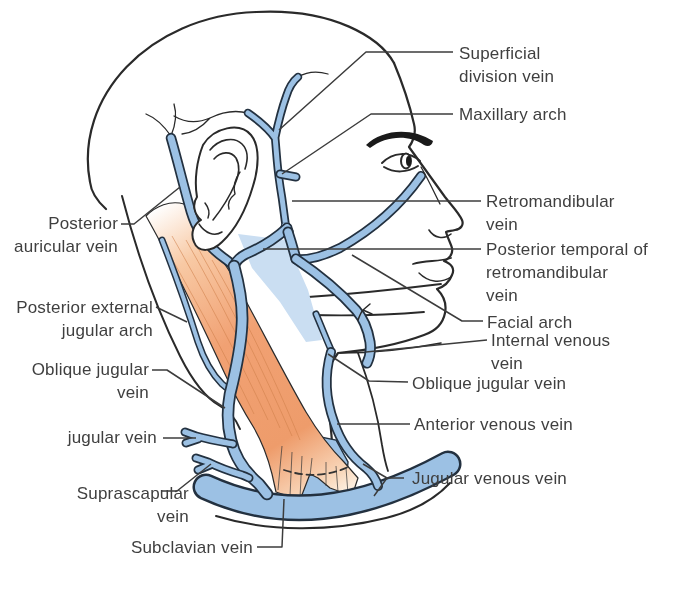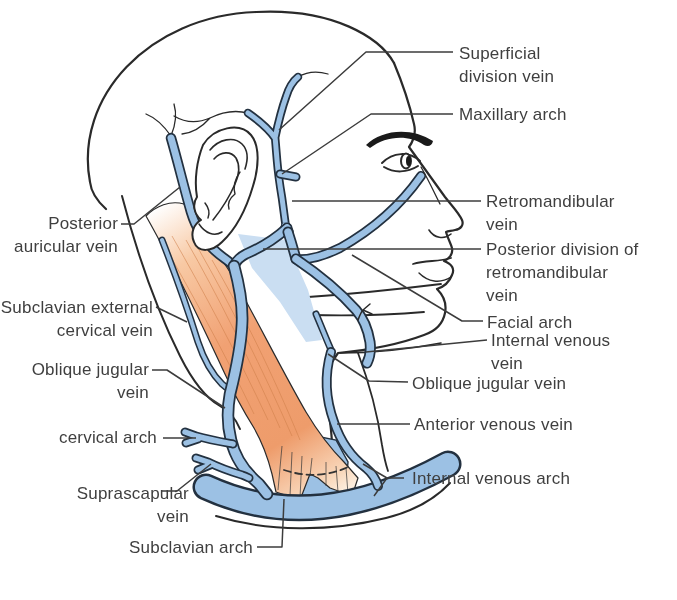--- a/index.html
+++ b/index.html
@@ -190,56 +190,56 @@
     <span>division vein</span>
   </div>
   <div class="label right-col" style="left:459px;top:103px">
     <span>Maxillary arch</span>
   </div>
   <div class="label right-col" style="left:486px;top:190px">
     <span>Retromandibular</span>
     <span>vein</span>
   </div>
   <div class="label right-col" style="left:486px;top:238px">
-    <span>Posterior division of</span>
+    <span>Posterior temporal of</span>
     <span>retromandibular</span>
     <span>vein</span>
   </div>
   <div class="label right-col" style="left:487px;top:311px">
     <span>Facial arch</span>
   </div>
   <div class="label right-col" style="left:491px;top:329px">
     <span>Internal venous</span>
     <span>vein</span>
   </div>
   <div class="label right-col" style="left:412px;top:372px">
     <span>Oblique jugular vein</span>
   </div>
   <div class="label right-col" style="left:414px;top:413px">
     <span>Anterior venous vein</span>
   </div>
   <div class="label right-col" style="left:412px;top:467px">
-    <span>Internal venous arch</span>
+    <span>Jugular venous vein</span>
   </div>
 
   <div class="label left-col" style="right:559px;top:212px">
     <span>Posterior</span>
     <span>auricular vein</span>
   </div>
   <div class="label left-col" style="right:524px;top:296px">
-    <span>Subclavian external</span>
-    <span>cervical vein</span>
+    <span>Posterior external</span>
+    <span>jugular arch</span>
   </div>
   <div class="label left-col" style="right:528px;top:358px">
     <span>Oblique jugular</span>
     <span>vein</span>
   </div>
   <div class="label left-col" style="right:520px;top:426px">
-    <span>cervical arch</span>
+    <span>jugular vein</span>
   </div>
   <div class="label left-col" style="right:488px;top:482px">
     <span>Suprascapular</span>
     <span>vein</span>
   </div>
   <div class="label left-col" style="right:424px;top:536px">
-    <span>Subclavian arch</span>
+    <span>Subclavian vein</span>
   </div>
 </div>
 
 </body></html>

